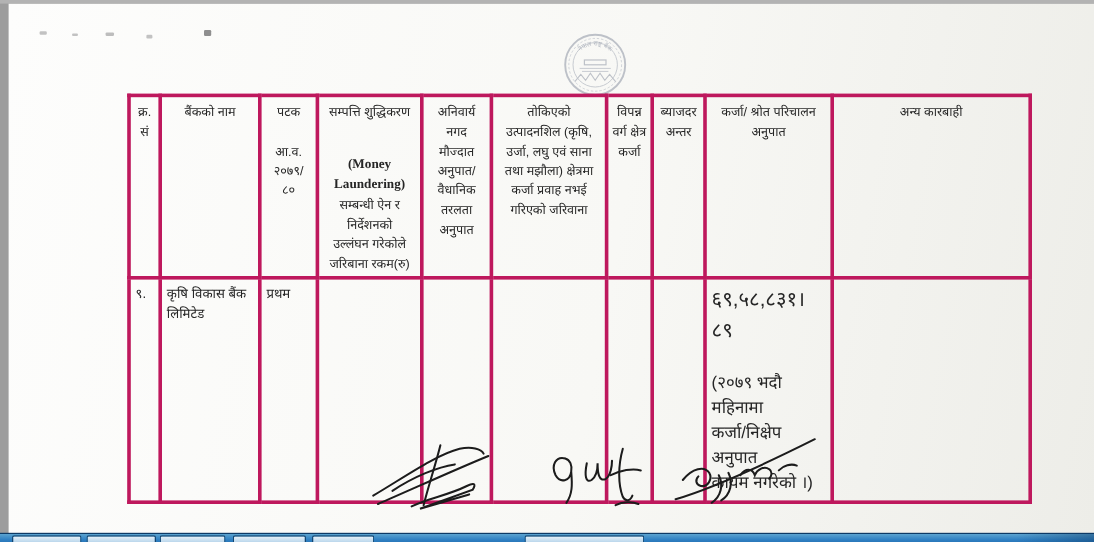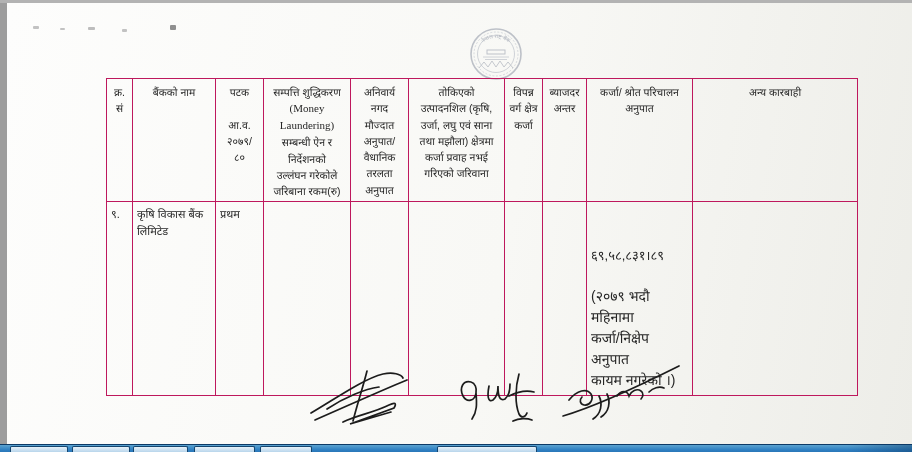--- a/index.html
+++ b/index.html
@@ -12,27 +12,27 @@
   .edge-top  { position:absolute; left:0; top:0; width:912px; height:3px; background:#b3b3b3; }
 
   .speck { position:absolute; background:#c2c2c2; border-radius:1px; }
 
   
   .seal { position:absolute; left:466px; top:26px; opacity:.62; }
 
   
   table.report { position:absolute; left:106px; top:78px; border-collapse:collapse;
                  table-layout:fixed; width:751px; color:#262626; }
-  table.report td { border:1px solid #be185d; vertical-align:top; overflow:hidden; }
+  table.report td { border:3px solid #be185d; vertical-align:top; overflow:hidden; }
   .hd { text-align:center; padding:5px 2px 2px; font-size:10.5px; line-height:1.55;
         white-space:pre-line; }
-  .hd-en { font-family:"Liberation Serif","DejaVu Serif",serif; font-weight:normal;
-           font-size:11px; white-space:pre-line; display:block; }
+  .hd-en { font-family:"Liberation Serif","DejaVu Serif",serif; font-weight:bold;
+           font-size:11px; white-space:pre-line; display:block;margin-top:27px; }
   .cell { padding:4px 4px; font-size:11px; line-height:1.5; white-space:pre-line; }
-  .amount { display:block; font-size:13px;margin-top:40px; }
+  .amount { display:block; font-size:17px; }
   .note { display:block; margin-top:20px; font-size:14px; white-space:pre-line; }
 
   
   .sig { position:absolute; }
   .sig path { fill:none; stroke:#1c1c1c; stroke-width:1.7; stroke-linecap:round; }
 
   
   .taskbar { position:absolute; left:0; bottom:0; width:912px; height:8px;
              background:linear-gradient(#5ba3d0,#2e7fc2 70%,#2a77b8);
              border-top:1px solid #0d3a66; }

